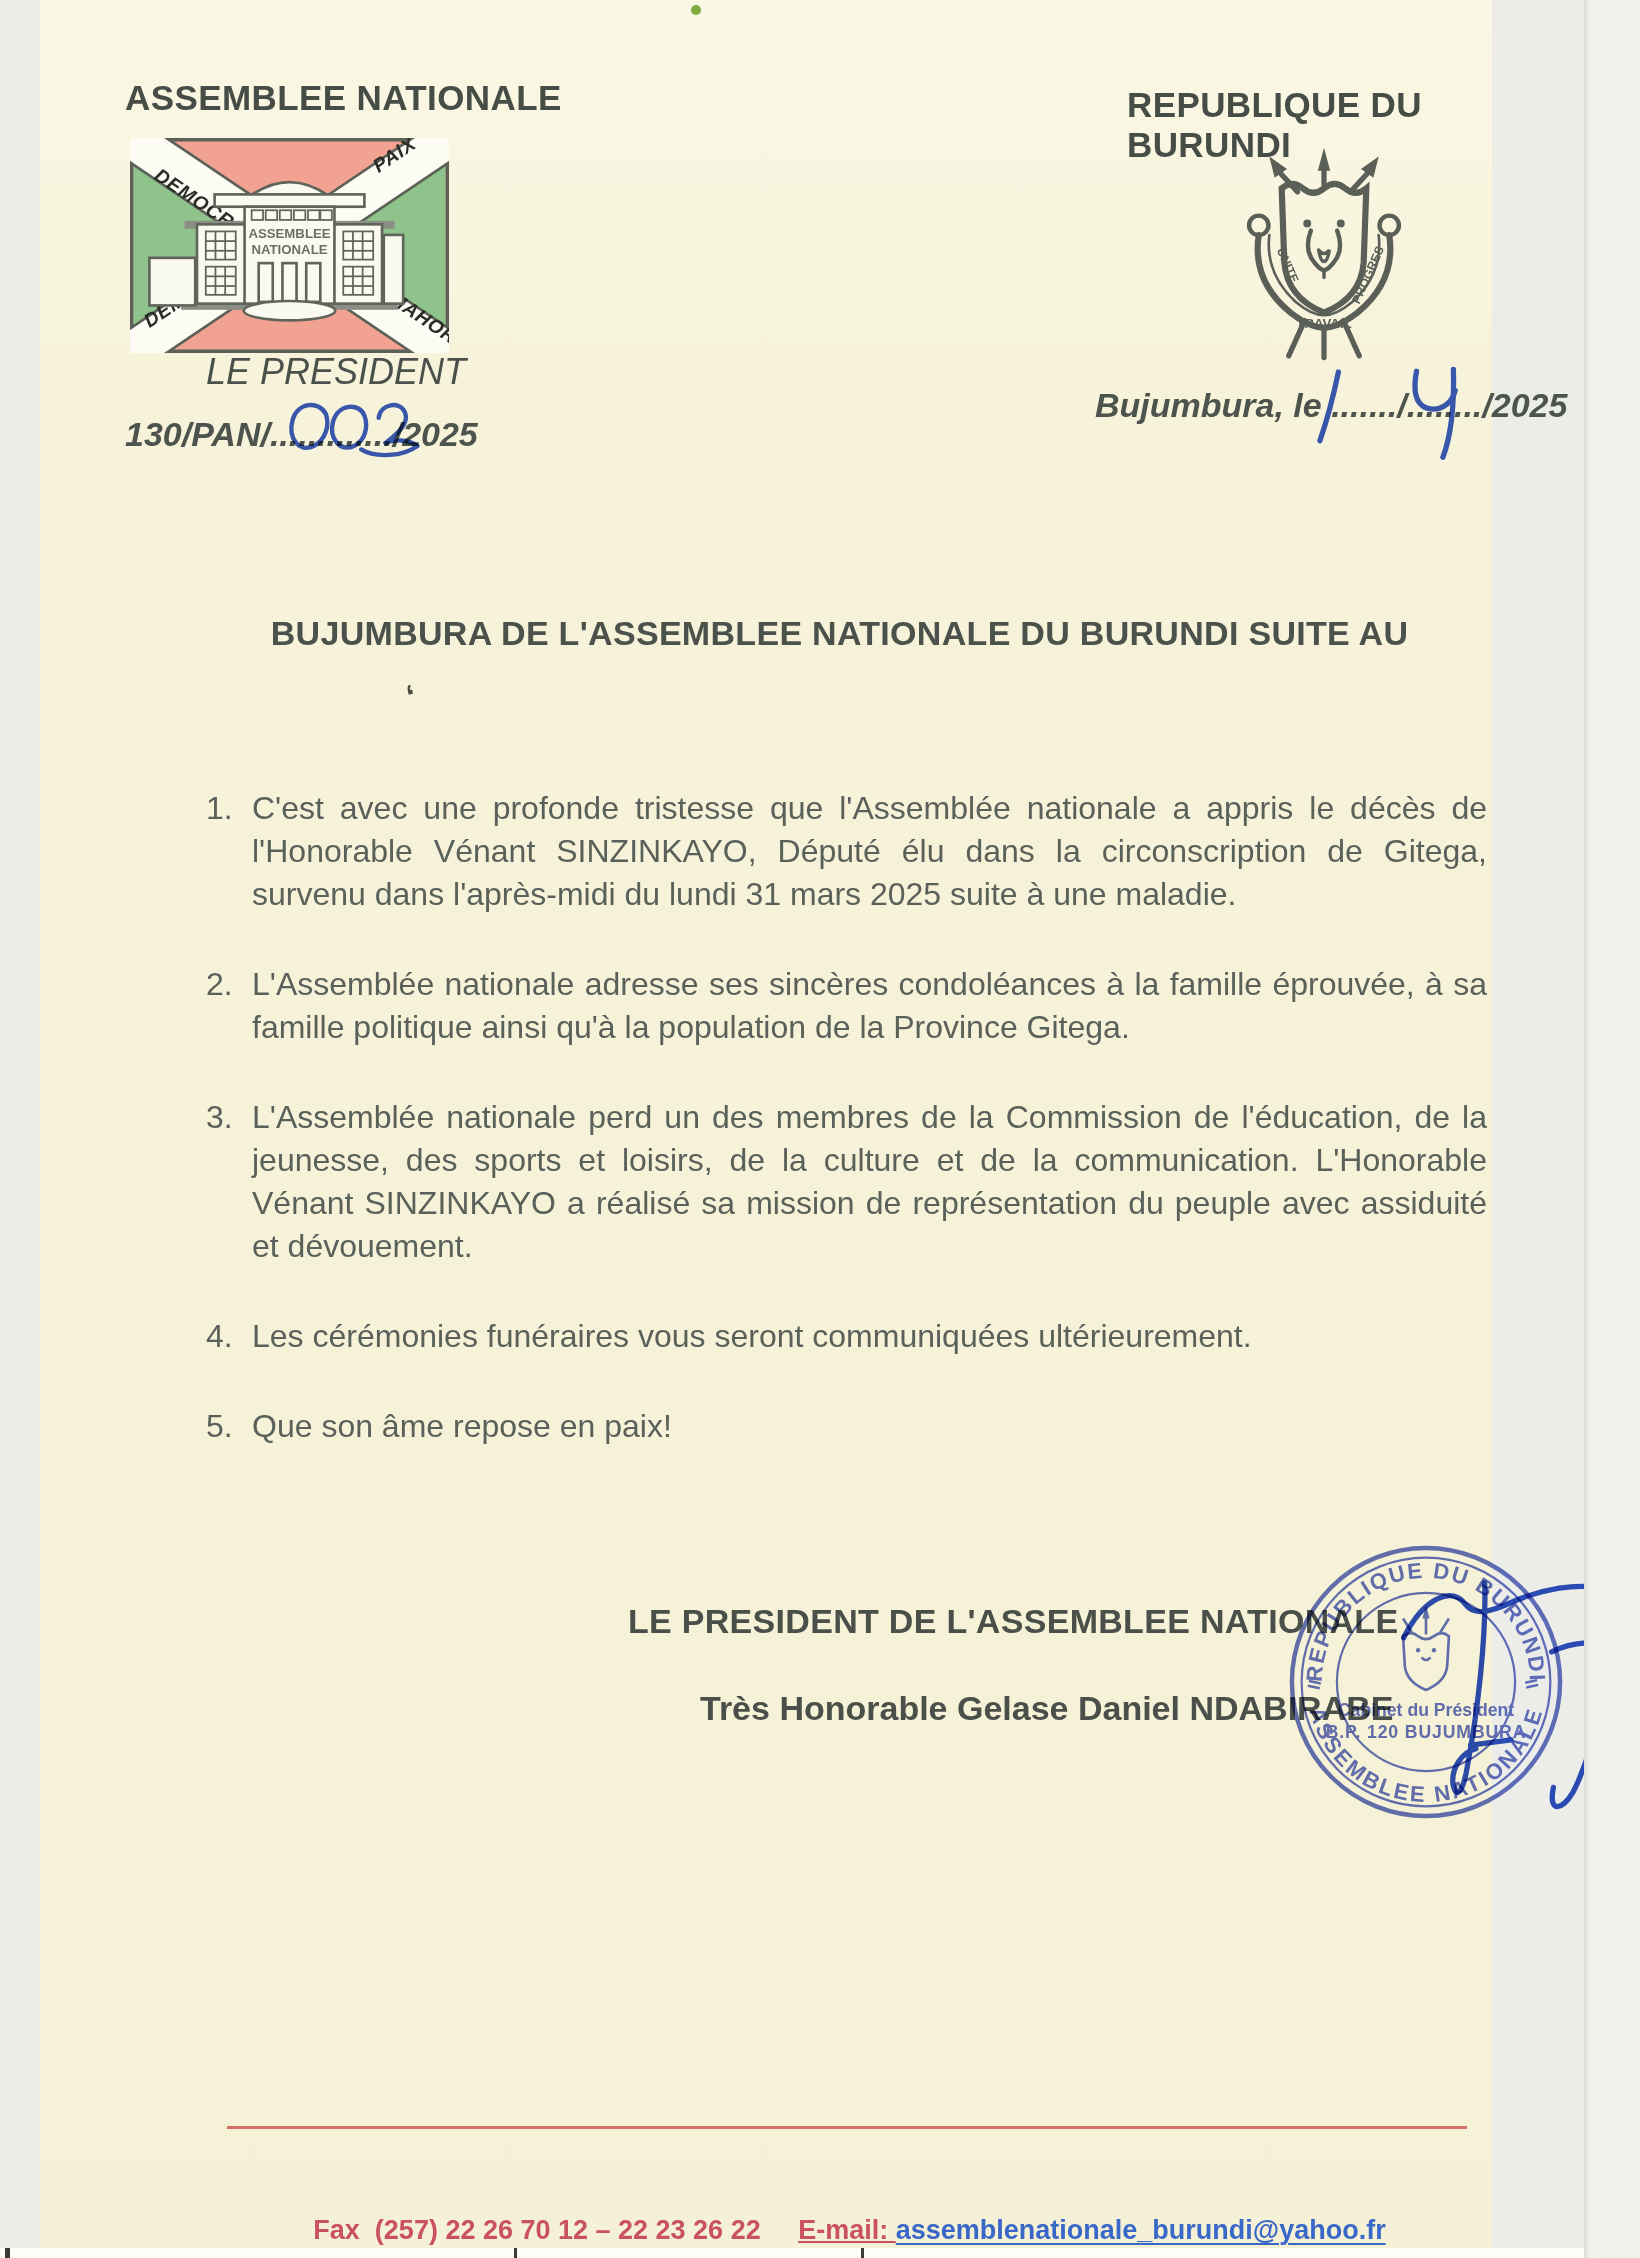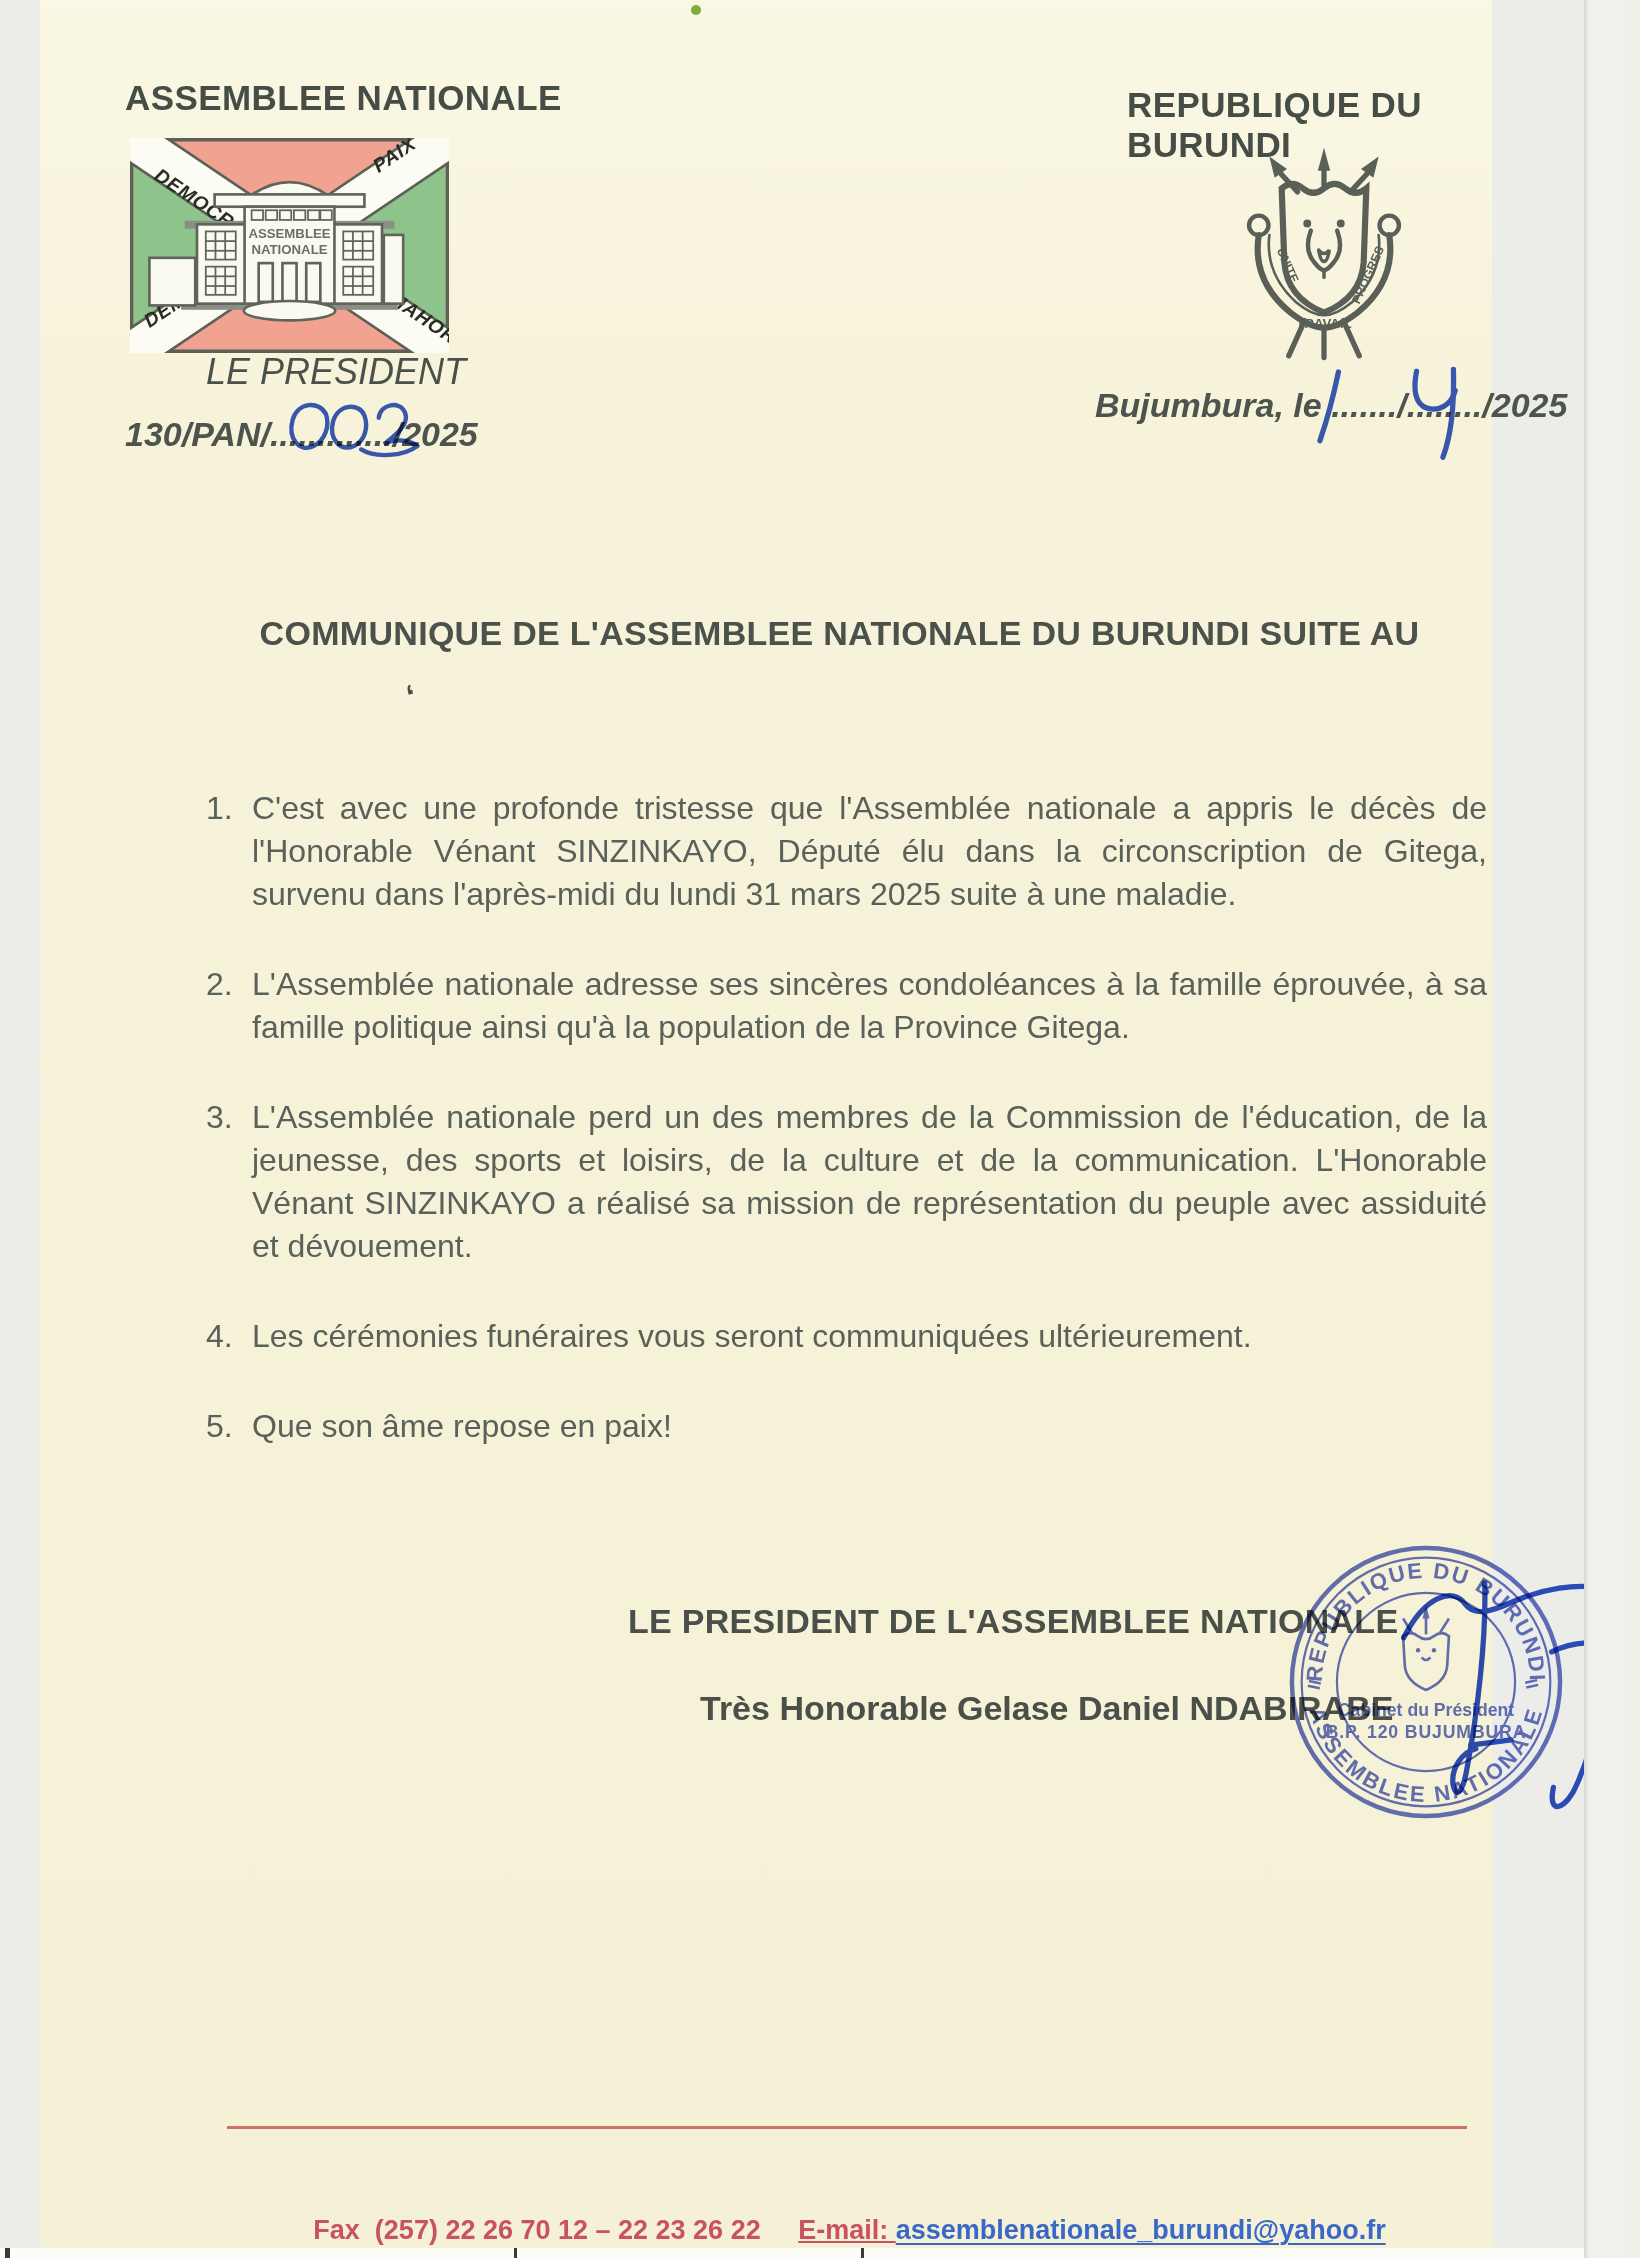--- a/index.html
+++ b/index.html
@@ -172,21 +172,21 @@
     <path d="M 32,8 C 27,32 20,60 11,86" stroke="#3a5bc8" stroke-width="6" fill="none" stroke-linecap="round"></path>
   </svg>
   <svg class="abs ink" style="left:1366px;top:362px" width="65" height="101" viewBox="0 0 74 114">
     <g stroke="#3a5bc8" stroke-width="6" fill="none" stroke-linecap="round">
       <path d="M 12,10 C 8,30 10,48 24,52 C 38,56 52,48 56,32"></path>
       <path d="M 54,8 C 55,46 51,84 42,108"></path>
     </g>
   </svg>
 
   <div class="abs title-block">
-    <div>COMMUNIQUE DE L'ASSEMBLEE NATIONALE DU BURUNDI SUITE AU</div>
+    <div>BUJUMBURA DE L'ASSEMBLEE NATIONALE DU BURUNDI SUITE AU</div>
   </div>
 
   <div class="abs speck-green"></div>
   <div class="abs stray-apostrophe">‘</div>
 
   <div class="abs body-list">
     <div class="item">
       <span class="num">1.</span>
       <span class="txt">C'est avec une profonde tristesse que l'Assemblée nationale a appris le décès de l'Honorable Vénant SINZINKAYO, Député élu dans la circonscription de Gitega, survenu dans l'après-midi du lundi 31 mars 2025 suite à une maladie.</span>
     </div>

